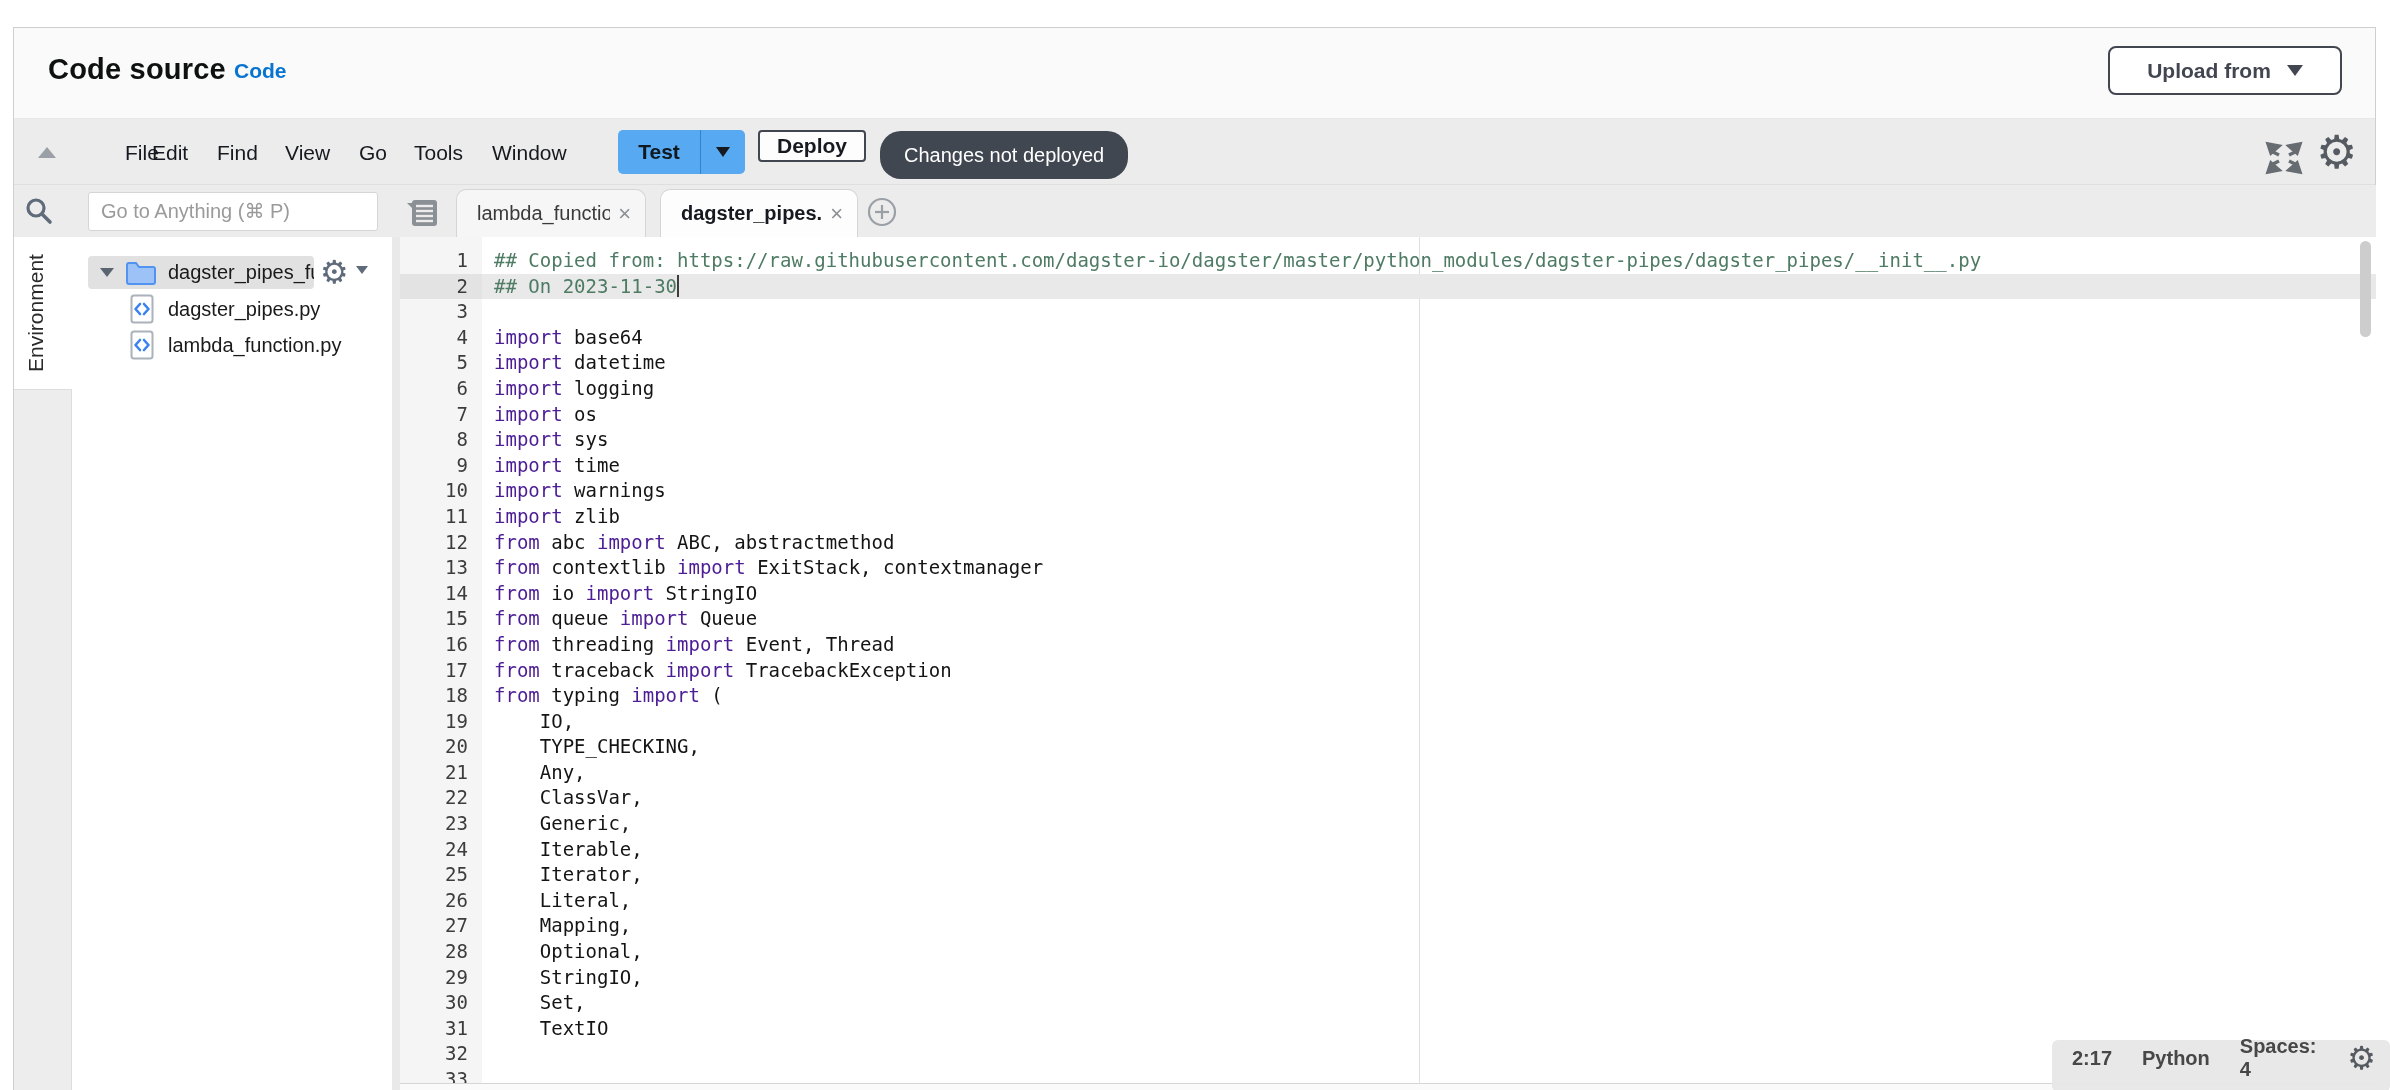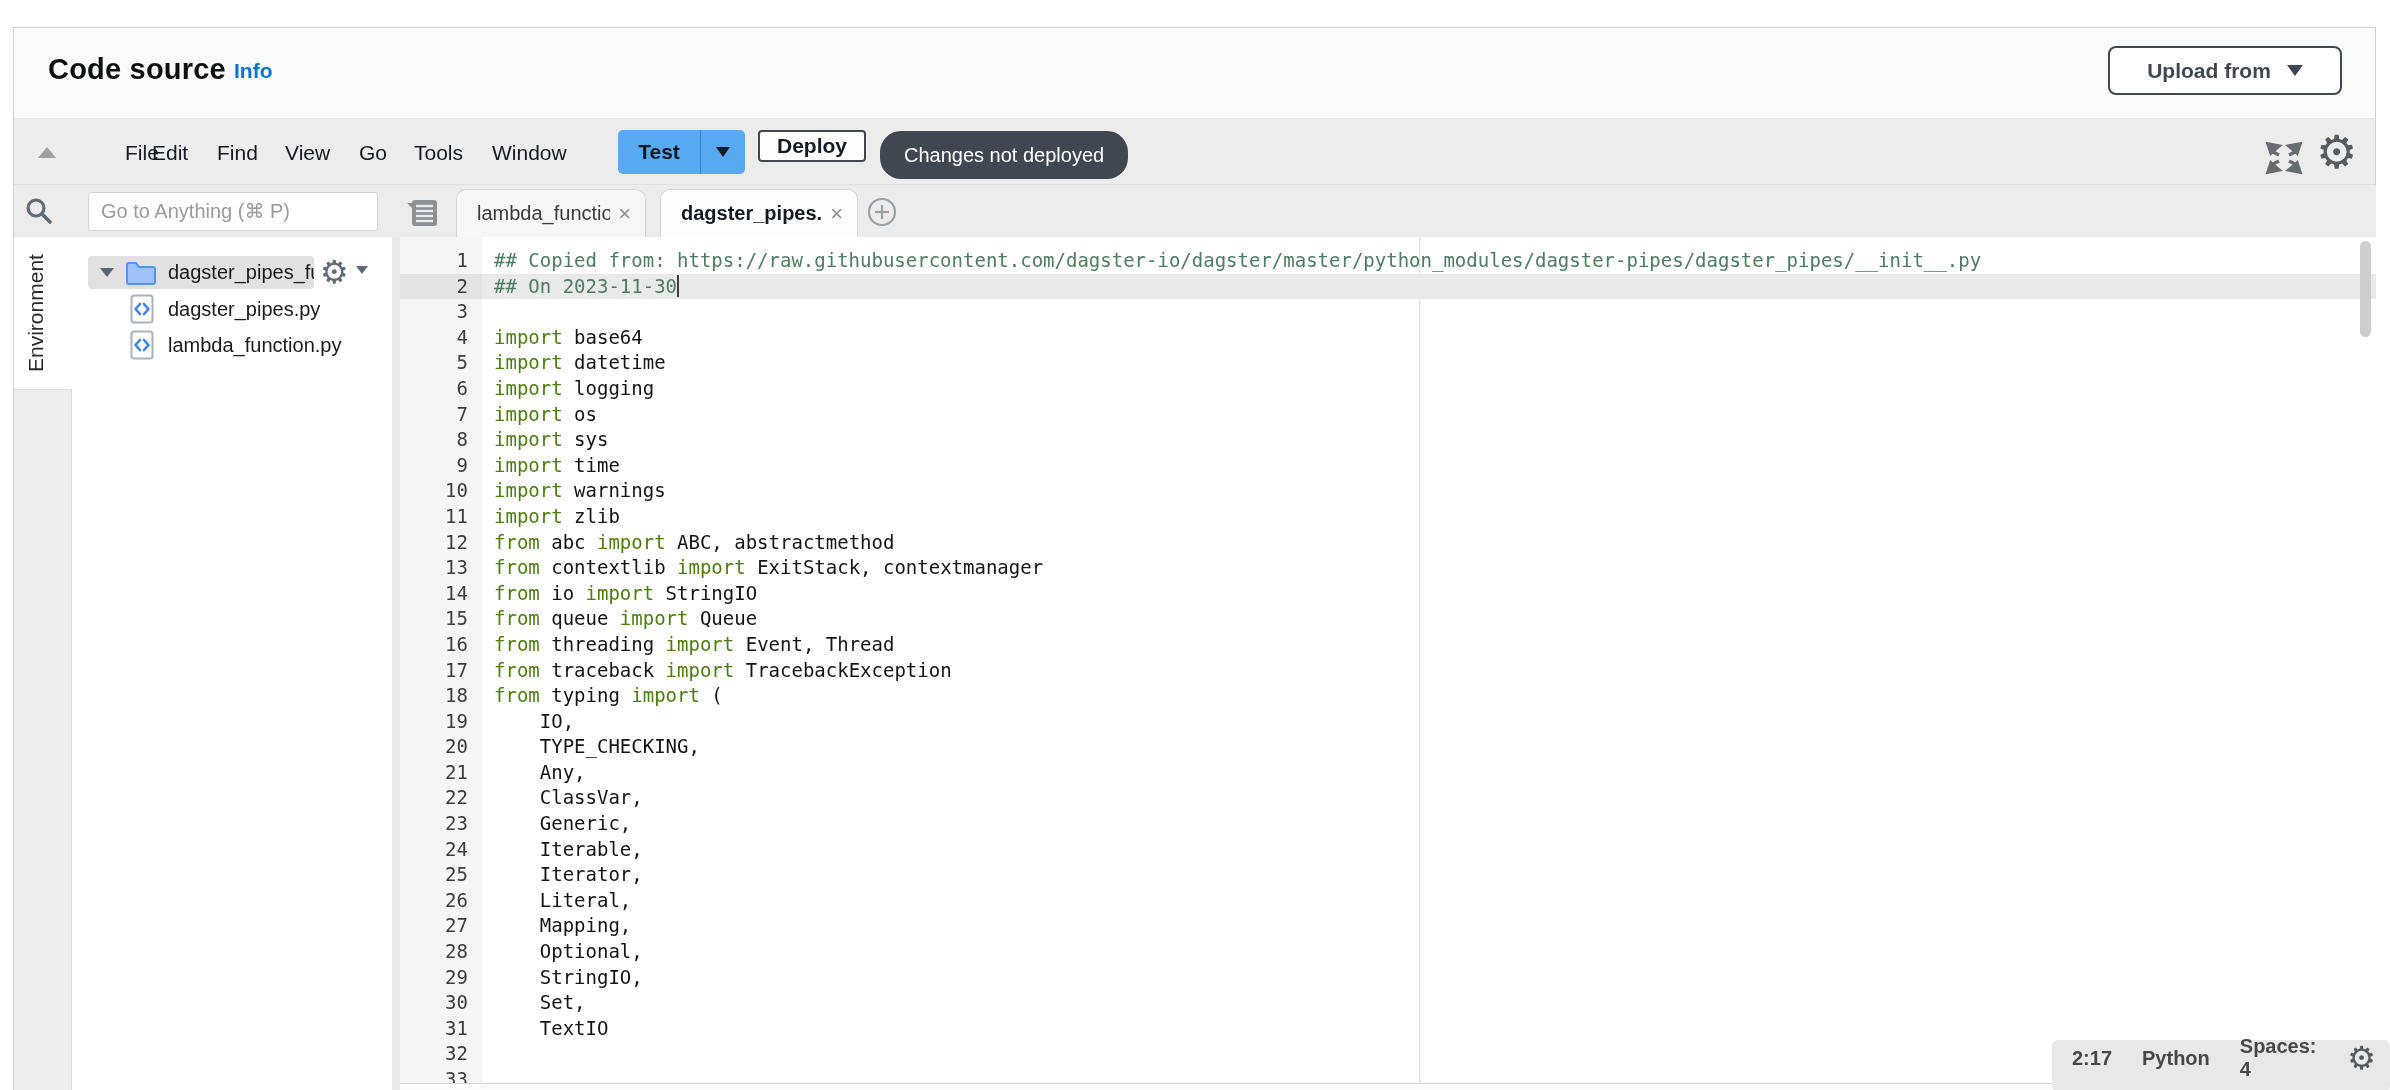--- a/index.html
+++ b/index.html
@@ -67,21 +67,21 @@
   
   .editor{left:400px;top:237px;width:1976px;height:853px;background:#ffffff;overflow:hidden;}
   .gutter{left:400px;top:237px;width:82px;height:846px;background:#f5f5f5;box-sizing:border-box;padding-top:11px;
     font-family:"DejaVu Sans Mono",monospace;font-size:19px;color:#3c3c3c;text-align:right;}
   .gutter-line{height:25.6px;line-height:25.6px;padding-right:14px;}
   .gutter-line.active{background:#e3e3e3;}
   .code-lines{left:482px;top:237px;width:1894px;height:846px;padding-top:11px;
     font-family:"DejaVu Sans Mono",monospace;font-size:19px;color:#141414;}
   .code-line{height:25.6px;line-height:25.6px;white-space:pre;padding-left:12px;}
   .code-line.active{background:#e9e9e9;}
-  .tok-k{color:#4d7c0f;margin-top:24px;}
+  .tok-k{color:#4c1d95;margin-top:24px;}
   .tok-p{color:#141414;}
   .tok-c{color:#4e7b63;}
   .caret-bar{display:inline-block;width:2px;height:22px;background:#3c3c3c;vertical-align:text-bottom;}
   .print-margin{left:1419px;top:237px;width:1px;height:846px;background:#dfdfdf;}
   .vscroll{left:2360px;top:241px;width:11px;height:96px;border-radius:6px;background:#cdcdcd;cursor:pointer;}
   .hscroll{left:400px;top:1083px;width:1976px;height:7px;background:#fafafa;border-top:1px solid #d5d5d5;box-sizing:border-box;cursor:pointer;}
 
   
   .status-pill{left:2052px;top:1040px;height:36px;background:rgba(231,231,231,0.95);border-radius:6px;
     display:flex;align-items:center;gap:30px;padding:0 14px 16px 20px;font-size:20px;font-weight:bold;color:#474747;}
@@ -89,21 +89,21 @@
 
   svg{display:block;}
 </style>
 </head>
 <body>
 
 <div class="abs card"></div>
 
 <div class="abs header">
   <div class="abs page-title" style="left:34px;top:25px;">Code source</div>
-  <div class="abs info-link" style="left:220px;top:31px;">Info</div>
+  <div class="abs info-link" style="left:220px;top:31px;">Code</div>
   <div class="abs upload-btn" style="left:2094px;top:18px;">
     <span>Upload from</span>
     <span class="caret-down"></span>
   </div>
 </div>
 
 <div class="abs menubar"></div>
 <div class="abs collapse-tri"></div>
 <div class="abs menu-item" style="left:85px;margin-left:40px;">File</div>
 <div class="abs menu-item" style="left:152px;">Edit</div>

